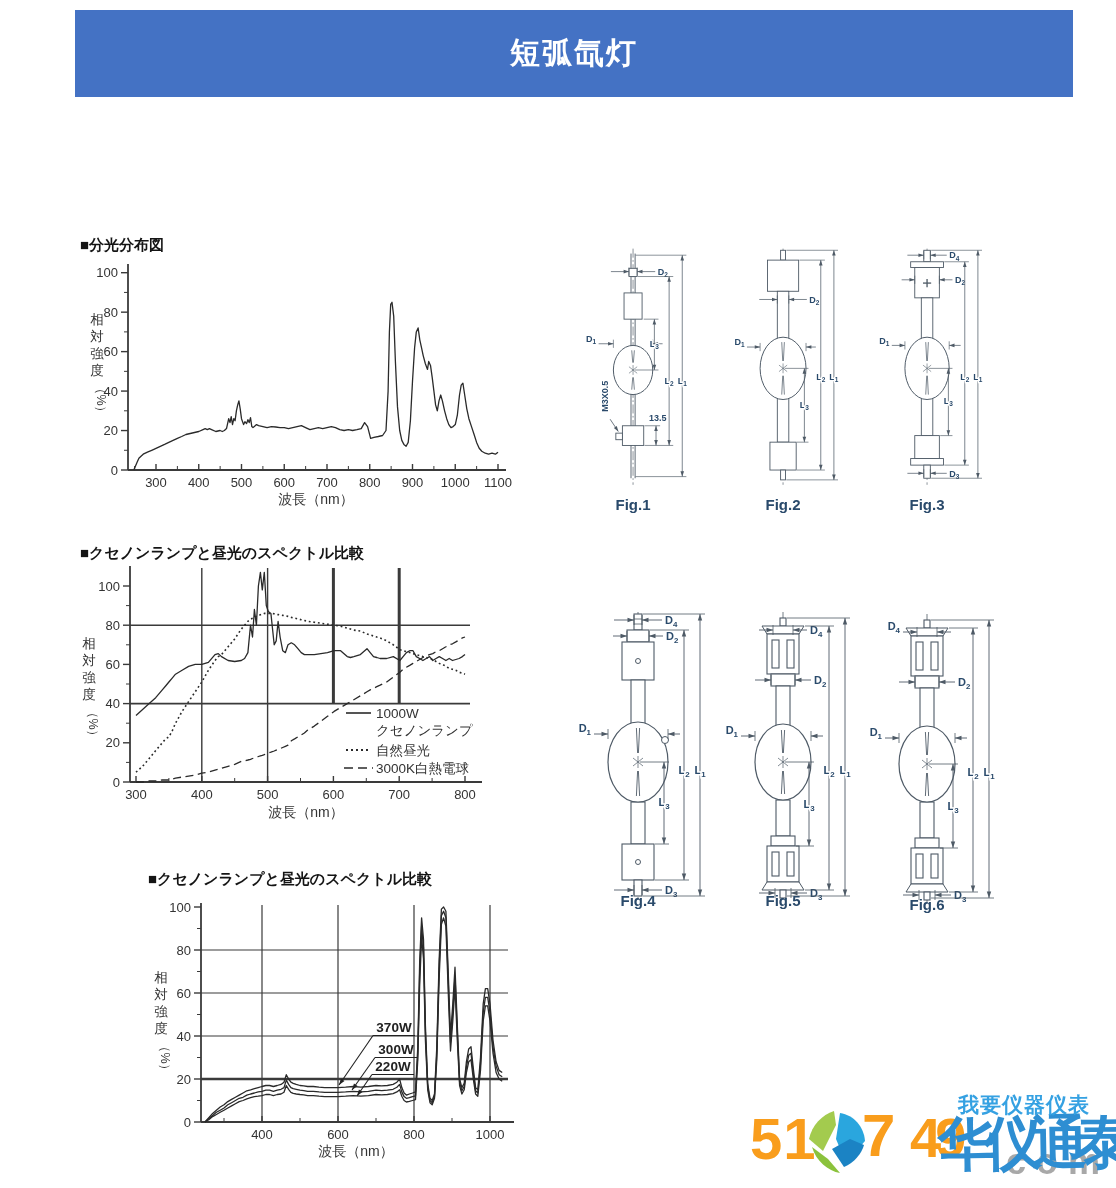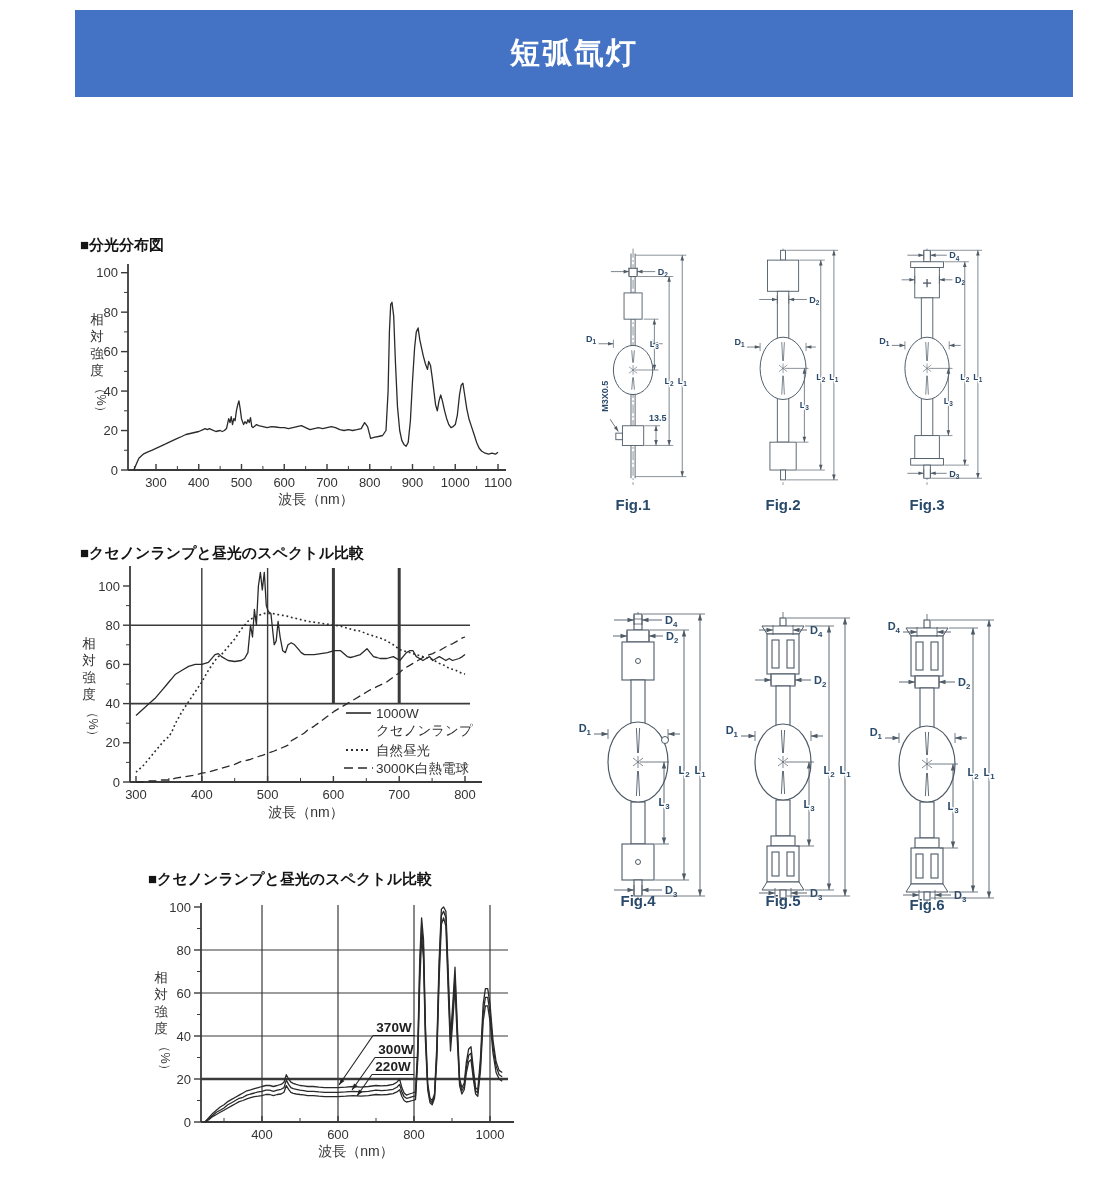--- a/index.html
+++ b/index.html
@@ -612,14 +612,28 @@
         <line x1="120" y1="8" x2="120" y2="286" stroke="#4e5a66" stroke-width="0.9"></line>
         <polygon points="0,0 -6.5,-2.2 -6.5,2.2" fill="#4e5a66" transform="translate(120,8) rotate(-90)"></polygon>
         <polygon points="0,0 -6.5,-2.2 -6.5,2.2" fill="#4e5a66" transform="translate(120,286) rotate(90)"></polygon>
         <line x1="62" y1="8" x2="125" y2="8" stroke="#4e5a66" stroke-width="0.8"></line>
         <line x1="62" y1="286" x2="125" y2="286" stroke="#4e5a66" stroke-width="0.8"></line>
         <text x="120" y="164" fill="#2a4a6b" font-size="11" text-anchor="middle" font-weight="bold" stroke="#fff" stroke-width="3" paint-order="stroke">L<tspan dy="2.5" font-size="7.92">1</tspan></text>
       </g>
       <text x="927" y="910" fill="#2a4a6b" font-size="15" text-anchor="middle" font-weight="bold">Fig.6</text>
     </svg>
 
+  <div class="watermark">
+    <span class="wm-51">51</span>
+    <svg class="wm-logo" width="62" height="66" viewBox="0 0 62 66">
+      <path d="M28,2 C16,6 6,16 3,30 L17,42 L30,16 Z" fill="#a3cb4e"></path>
+      <path d="M34,4 C48,6 58,18 59,32 L40,54 L30,30 Z" fill="#2aa6de"></path>
+      <path d="M6,38 L22,50 L34,64 C22,62 10,52 6,38 Z" fill="#8bc23c"></path>
+      <path d="M26,40 L38,58 C48,54 56,44 58,36 L44,30 Z" fill="#1b83c4"></path>
+    </svg>
+    <span class="wm-7">7</span>
+    <span class="wm-49">49</span>
+    <span class="wm-com">com</span>
+    <span class="wm-brand">华仪通泰</span>
+    <span class="wm-slogan">我要仪器仪表</span>
+  </div>
 
 </div>
 
 </body></html>

